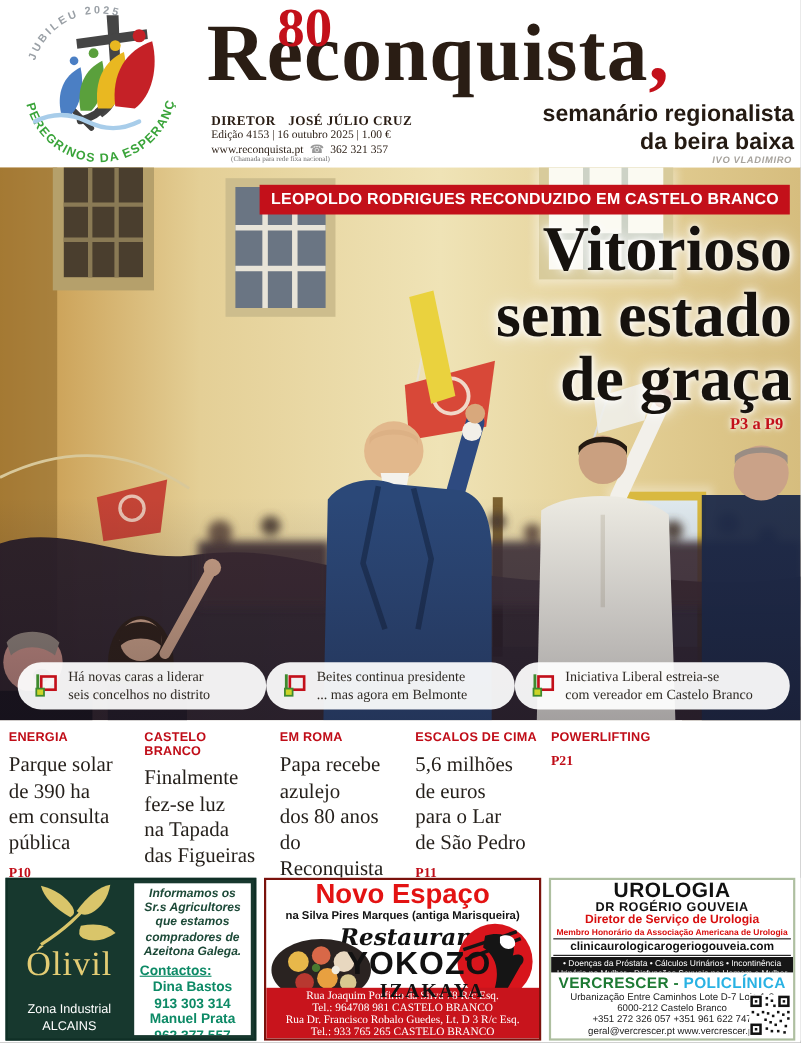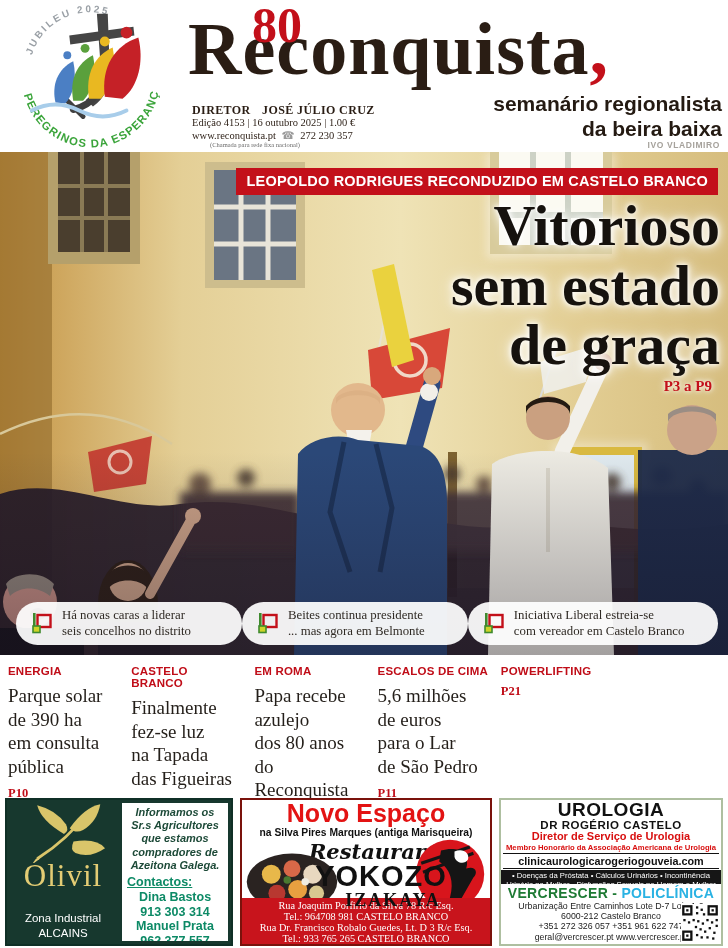--- a/index.html
+++ b/index.html
@@ -21,21 +21,21 @@
   .edition-line{position:absolute;left:192px;top:117px;font-family:"Liberation Serif",serif;
                 font-size:10.5px;color:#2a1d14;}
   .contact-line{position:absolute;left:192px;top:129px;font-family:"Liberation Serif",serif;
                 font-size:10.5px;color:#2a1d14;}
   .contact-line .phone-glyph{color:#9a9a9a;margin:0 3px;}
   .phone-note{position:absolute;left:210px;top:141px;font-family:"Liberation Serif",serif;
               font-size:6.5px;color:#6a6a6a;}
   .tagline{position:absolute;right:6px;top:92px;text-align:right;font-weight:bold;
            font-size:21px;line-height:1.18;color:#241a12;white-space:pre-line;}
   .photo-credit{position:absolute;right:8px;top:140px;font-size:8.5px;font-weight:bold;
-                color:#a6a29c;letter-spacing:.6px;}
+                color:#a6a29c;letter-spacing:.6px;font-style:italic;}
 
   
   .lead{position:absolute;top:152px;left:0;width:728px;height:503px;overflow:hidden;text-decoration:underline;}
   .lead svg.photo-art{position:absolute;inset:0;}
   .banner{position:absolute;top:16px;right:10px;background:#c3101a;color:#fff;
           font-weight:bold;font-size:14.5px;letter-spacing:.2px;padding:5px 10px 6px;z-index:4;}
   .headline{position:absolute;top:44px;right:8px;margin:0;text-align:right;z-index:3;
             font-family:"Liberation Serif",serif;font-weight:bold;font-size:58px;line-height:1.03;
             color:#16120e;white-space:pre-line;
             text-shadow:0 0 5px #fff,0 0 10px rgba(255,255,255,.95),0 0 18px rgba(255,255,255,.8);}
@@ -159,21 +159,21 @@
     </div>
 
     <div class="director-line">
       <span class="dlabel">DIRETOR</span>
       <span>JOSÉ JÚLIO CRUZ</span>
     </div>
     <div class="edition-line">Edição 4153  | 16 outubro 2025 | 1.00 €</div>
     <div class="contact-line">
       <span>www.reconquista.pt</span>
       <span class="phone-glyph">☎</span>
-      <span>272 230 357</span>
+      <span>362 321 357</span>
     </div>
     <div class="phone-note">(Chamada para rede fixa nacional)</div>
 
     <div class="tagline">semanário regionalista
 da beira baixa</div>
     <div class="photo-credit">IVO VLADIMIRO</div>
   </header>
 
   <section class="lead">
 
@@ -409,21 +409,21 @@
       <div class="yk-name">YOKOZO</div>
       <div class="yk-type">IZAKAYA</div>
       <div class="yk-band" style="white-space:pre-line">Rua Joaquim Porfirio da Silva 78 R/c Esq.
 Tel.: 964708 981 CASTELO BRANCO
 Rua Dr. Francisco Robalo Guedes, Lt. D 3 R/c Esq.
 Tel.: 933 765 265 CASTELO BRANCO</div>
     </div>
 
     <div class="ad-uro">
       <div class="uro-title">UROLOGIA</div>
-      <div class="uro-doctor">DR ROGÉRIO CASTELO</div>
+      <div class="uro-doctor">DR ROGÉRIO GOUVEIA</div>
       <div class="uro-role">Diretor de Serviço de Urologia</div>
       <div class="uro-member">Membro Honorário da Associação Americana de Urologia</div>
       <div class="uro-site">clinicaurologicarogeriogouveia.com</div>
       <div class="uro-services">• Doenças da Próstata • Cálculos Urinários • Incontinência Urinária na Mulher • Disfunções Sexuais no Homem e Mulher • Tumores do Rim, Bexiga e Próstata Tratamentos Minimamente Invasivos • Cirurgia por Laparoscopia • Cirurgia de Cálculos por Endoscopia e Laser • Cirurgia da Incontinência Urinária Feminina, Minimamente Invasiva.</div>
       <div class="uro-bottom">
         <div class="uro-clinic">
           <span class="c1">VERCRESCER - </span><span class="c2">POLICLÍNICA</span>
         </div>
         <div class="uro-addr">Urbanização Entre Caminhos Lote D-7 Loja 1-2
 6000-212 Castelo Branco</div>

